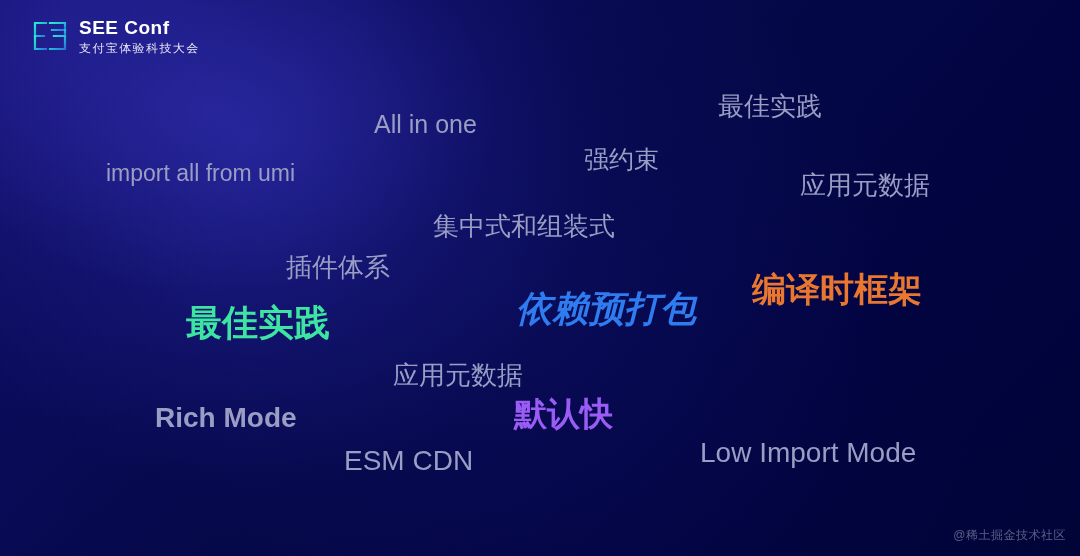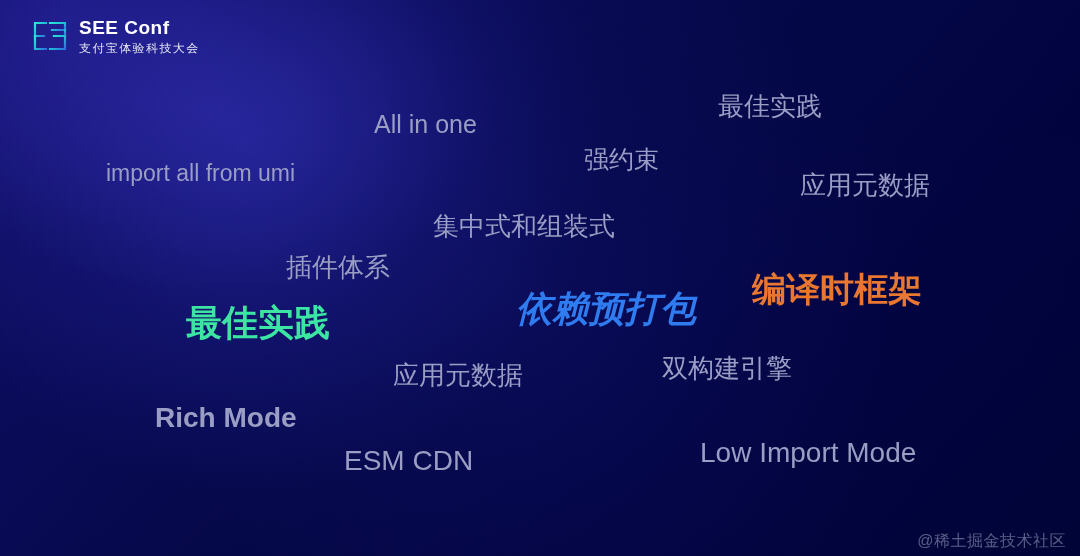--- a/index.html
+++ b/index.html
@@ -74,23 +74,23 @@
     color: #9a9ec4;
   }
   .word.hl {
     font-weight: bold;
   }
 
   
   .watermark {
     position: absolute;
     right: 14px;
-    bottom: 4px;
+    bottom: 12px;
     color: rgba(170,175,205,0.52);
-    font-size: 16px;
+    font-size: 12px;
     letter-spacing: 0.5px;
     white-space: nowrap;
     text-align: center;
   }
 </style>
 </head>
 <body>
 
 <div id="slide">
 
@@ -129,22 +129,22 @@
       <span class="word muted" style="left: 718px; top: 93px; font-size: 26px; color: rgb(154, 158, 196); font-weight: normal;">最佳实践</span>
       <span class="word muted" style="left: 374px; top: 112px; font-size: 25px; color: rgb(154, 158, 196); font-weight: normal;">All in one</span>
       <span class="word muted" style="left: 584px; top: 147px; font-size: 25px; color: rgb(154, 158, 196); font-weight: normal;">强约束</span>
       <span class="word muted" style="left: 106px; top: 162px; font-size: 23px; color: rgb(154, 158, 196); font-weight: normal;">import all from umi</span>
       <span class="word muted" style="left: 800px; top: 172px; font-size: 26px; color: rgb(154, 158, 196); font-weight: normal;">应用元数据</span>
       <span class="word muted" style="left: 433px; top: 213px; font-size: 26px; color: rgb(154, 158, 196); font-weight: normal;">集中式和组装式</span>
       <span class="word muted" style="left: 286px; top: 239px; font-size: 26px; color: rgb(154, 158, 196); font-weight: normal; margin-top: 15px;">插件体系</span>
       <span class="word hl" style="left: 752px; top: 272px; font-size: 34px; color: rgb(234, 119, 48); font-weight: bold;">编译时框架</span>
       <span class="word hl" style="left: 516px; top: 291px; font-size: 36px; color: rgb(47, 124, 240); font-weight: bold; font-style: italic;">依赖预打包</span>
       <span class="word hl" style="left: 186px; top: 305px; font-size: 36px; color: rgb(60, 229, 162); font-weight: bold;">最佳实践</span>
-      <span class="word muted" style="left: 662px; top: 355px; font-size: 26px; color: rgb(154, 158, 196); font-weight: normal;">双构建引擎</span>
       <span class="word muted" style="left: 393px; top: 362px; font-size: 26px; color: rgb(154, 158, 196); font-weight: normal;">应用元数据</span>
       <span class="word muted" style="left: 155px; top: 404px; font-size: 28px; color: rgb(154, 158, 196); font-weight: bold;">Rich Mode</span>
+      <span class="word hl" style="left: 514px; top: 397px; font-size: 33px; color: rgb(155, 92, 245); font-weight: bold;">默认快</span>
       <span class="word muted" style="left: 700px; top: 439px; font-size: 28px; color: rgb(154, 158, 196); font-weight: normal;">Low Import Mode</span>
       <span class="word muted" style="left: 344px; top: 447px; font-size: 28px; color: rgb(154, 158, 196); font-weight: normal;">ESM CDN</span>
     </div>
 
   <div class="watermark">@稀土掘金技术社区</div>
 
 </div>
 
 </body></html>

